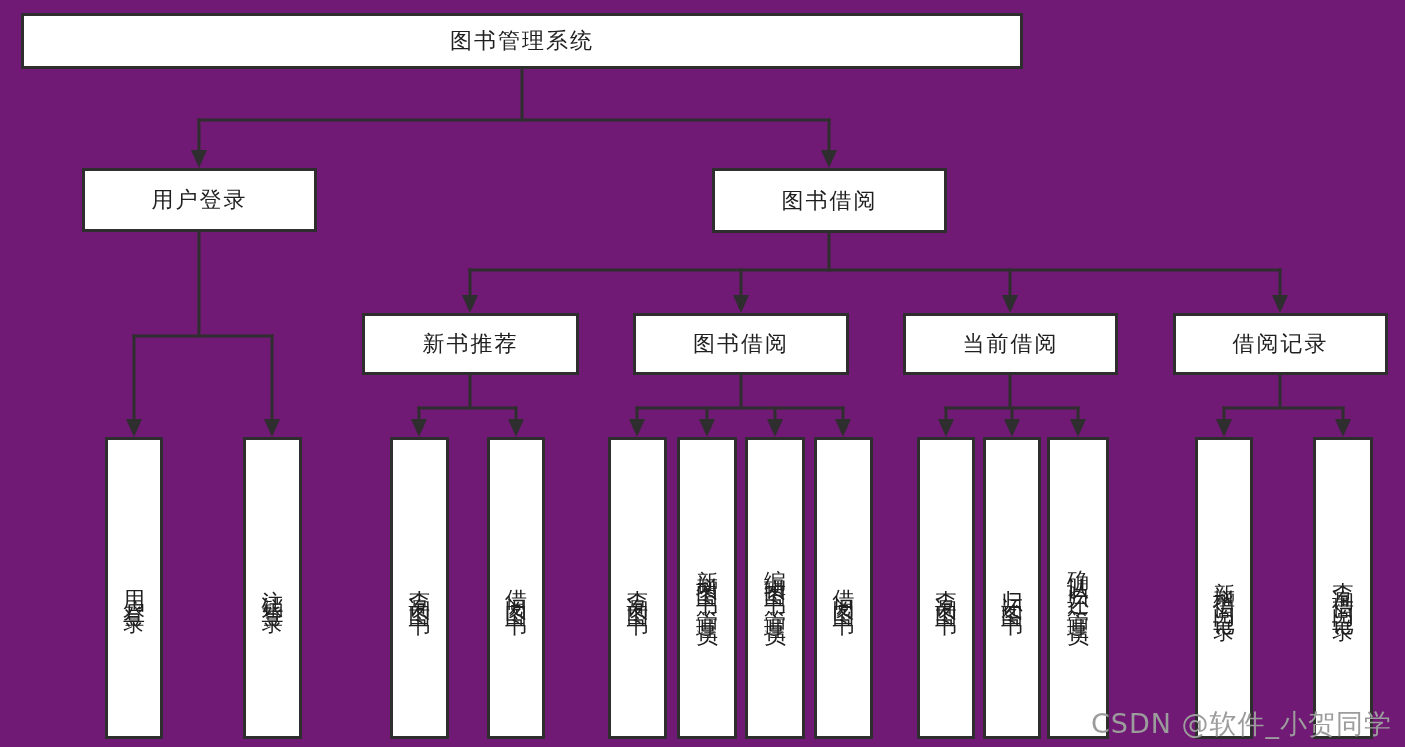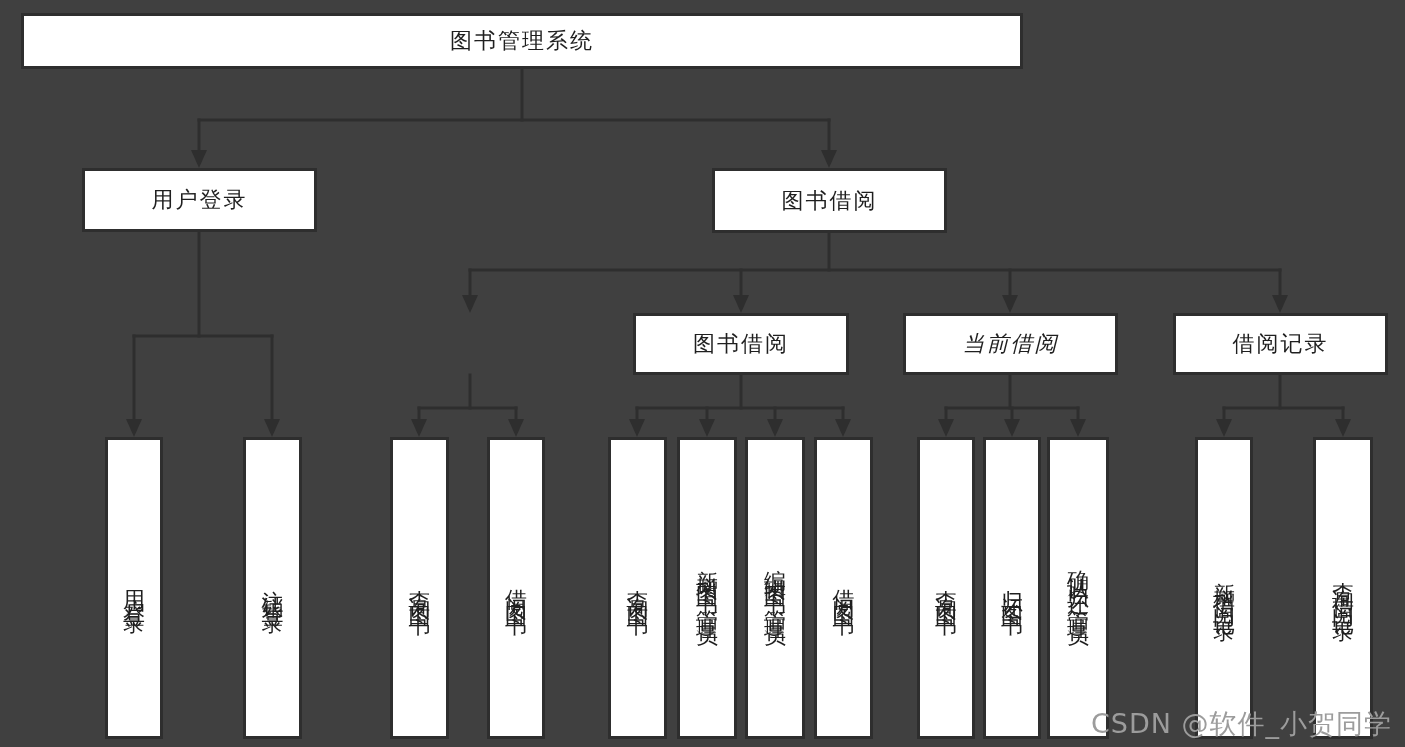--- a/index.html
+++ b/index.html
@@ -1,17 +1,17 @@
 <!DOCTYPE html>
 <html><head>
 <meta charset="utf-8">
 <style>
   html,body{margin:0;padding:0;background:#ffffff;}
   .canvas{
-    position:relative;width:1405px;height:747px;background:#404040;overflow:hidden;
+    position:relative;width:1405px;height:747px;background:#701a75;overflow:hidden;
     font-family:"DejaVu Sans","Liberation Sans",sans-serif;
   }
   .wires{position:absolute;left:0;top:0;width:1405px;height:747px;}
   .box{
     position:absolute;box-sizing:border-box;background:#ffffff;
     border:3px solid #2e2e2e;display:flex;align-items:center;justify-content:center;
     color:#1f1f1f;
   }
   .hbox{font-size:22px;letter-spacing:2px;white-space:nowrap;}
   .vbox{
@@ -92,22 +92,23 @@
       <path d="M1216 419 L1232 419 L1224 437 Z"></path>
       <path d="M1335 419 L1351 419 L1343 437 Z"></path>
     </g>
   </svg>
 
   <div class="box hbox" style="left:21px;top:13px;width:1002px;height:56px;">图书管理系统</div>
 
   <div class="box hbox" style="left:82px;top:168px;width:235px;height:64px;">用户登录</div>
   <div class="box hbox" style="left:712px;top:168px;width:235px;height:65px;">图书借阅</div>
 
+  <div class="box hbox" style="left:362px;top:313px;width:217px;height:62px;">新书推荐</div>
   <div class="box hbox" style="left:633px;top:313px;width:216px;height:62px;font-family:Liberation Mono, monospace;">图书借阅</div>
-  <div class="box hbox" style="left:903px;top:313px;width:215px;height:62px;font-style:italic;">当前借阅</div>
+  <div class="box hbox" style="left:903px;top:313px;width:215px;height:62px;">当前借阅</div>
   <div class="box hbox" style="left:1173px;top:313px;width:215px;height:62px;">借阅记录</div>
 
   <div class="box vbox" style="left:105px;top:437px;width:58px;height:302px;">用户登录</div>
   <div class="box vbox" style="left:243px;top:437px;width:59px;height:302px;">注销登录</div>
 
   <div class="box vbox" style="left:390px;top:437px;width:59px;height:302px;">查询图书</div>
   <div class="box vbox" style="left:487px;top:437px;width:58px;height:302px;">借阅图书</div>
 
   <div class="box vbox" style="left:608px;top:437px;width:59px;height:302px;">查询图书</div>
   <div class="box vbox" style="left:677px;top:437px;width:60px;height:302px;">新增图书（管理员）</div>

